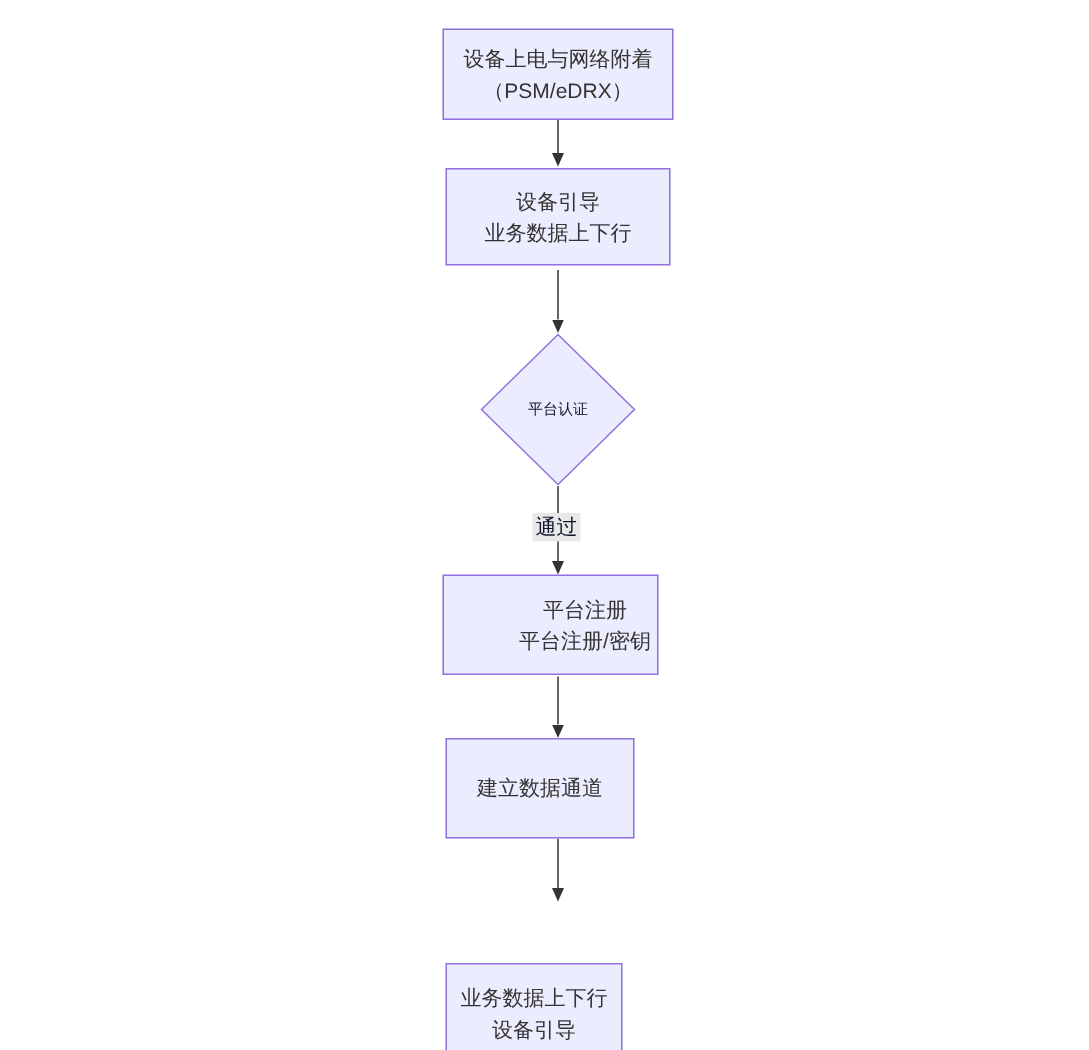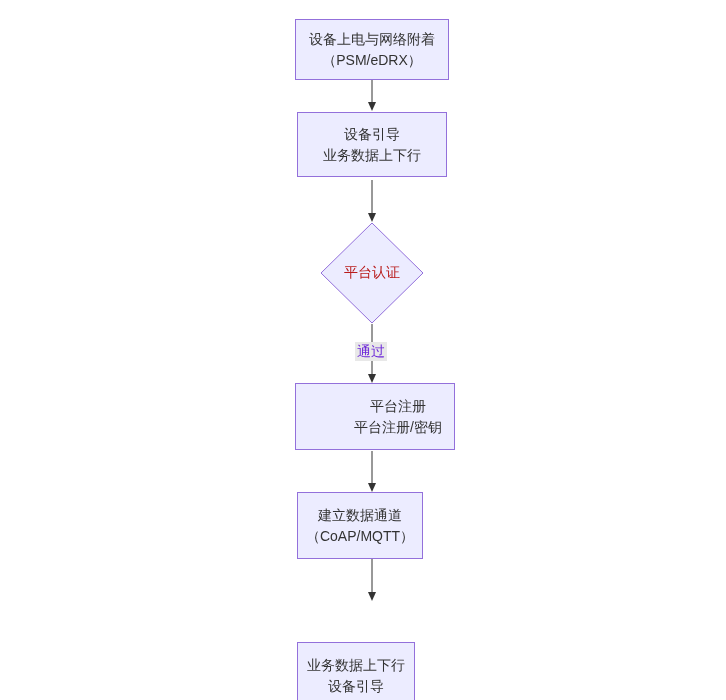--- a/index.html
+++ b/index.html
@@ -37,28 +37,28 @@
     width: 104px; height: 102px;
   }
   .diamond-wrap svg { display: block; }
   .diamond-label {
     position: absolute;
     left: 0; top: 0;
     width: 100%; height: 100%;
     display: flex;
     align-items: center;
     justify-content: center;
-    color: #b91c1c;
-    font-size: 14px;
+    color: #0f172a;
+    font-size: 10px;
   }
   .edge-label {
     position: absolute;
     left: 355px; top: 342px;
     background: #e8e8e8;
-    color: #6d28d9;
+    color: #0f172a;
     font-size: 14px;
     line-height: 19px;
     padding: 0 2px;
   }
 </style>
 </head>
 <body>
 
 <div class="canvas">
 
@@ -87,28 +87,27 @@
 
   <div class="diamond-wrap">
     <svg width="104" height="102" viewBox="0 0 104 102" xmlns="http://www.w3.org/2000/svg">
       <polygon points="52,1 103,51 52,101 1,51" fill="#ECECFF" stroke="#9370DB" stroke-width="1"></polygon>
     </svg>
     <div class="diamond-label">平台认证</div>
   </div>
 
   <span class="edge-label">通过</span>
 
-  <div class="node" style="left:295px; top:383px; width:160px; height:67px;padding-left:46px;">
+  <div class="node" style="left:295px; top:383px; width:144px; height:67px;padding-left:46px;">
     <div>平台注册</div>
     <div>平台注册/密钥</div>
   </div>
 
   <div class="node" style="left:297px; top:492px; width:126px; height:67px;">
     <div>建立数据通道</div>
-    <div>（CoAP/MQTT）</div>
   </div>
 
   <div class="node" style="left:297px; top:601px; width:118px; height:67px;margin-top:41px;">
     <div>业务数据上下行</div>
     <div>设备引导</div>
   </div>
 
 </div>
 
 </body></html>

